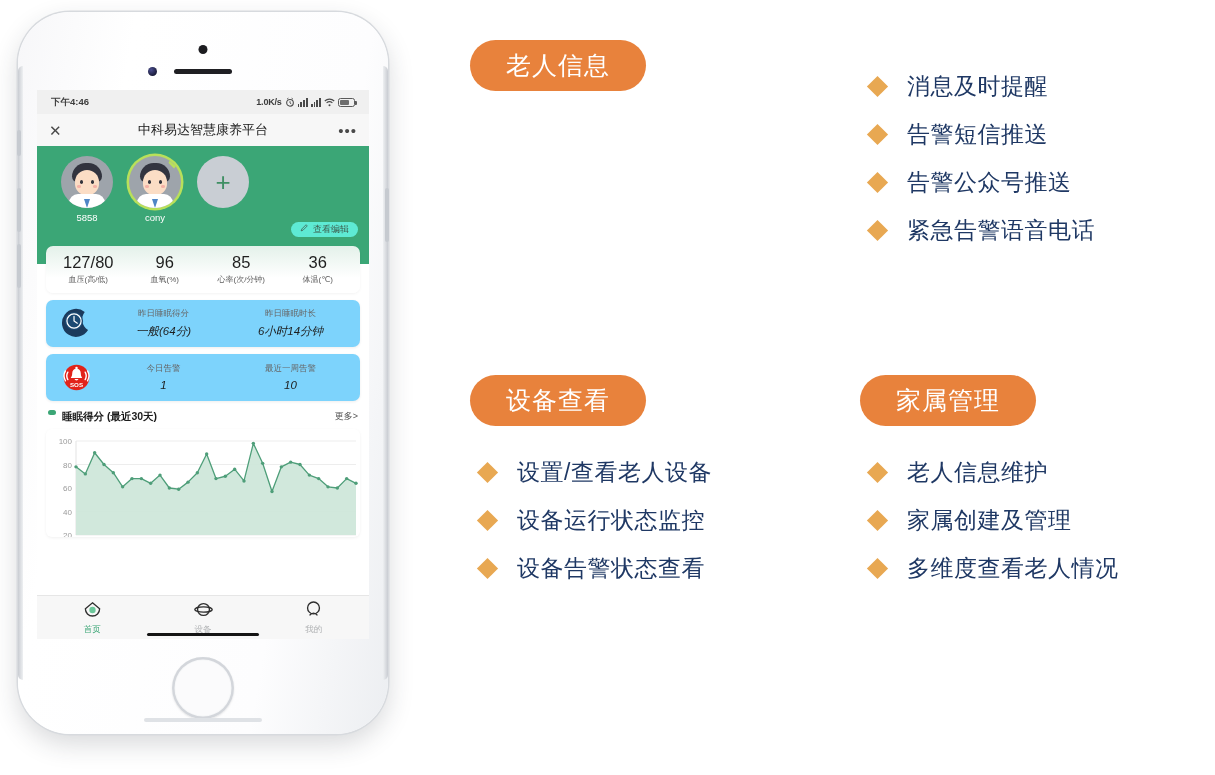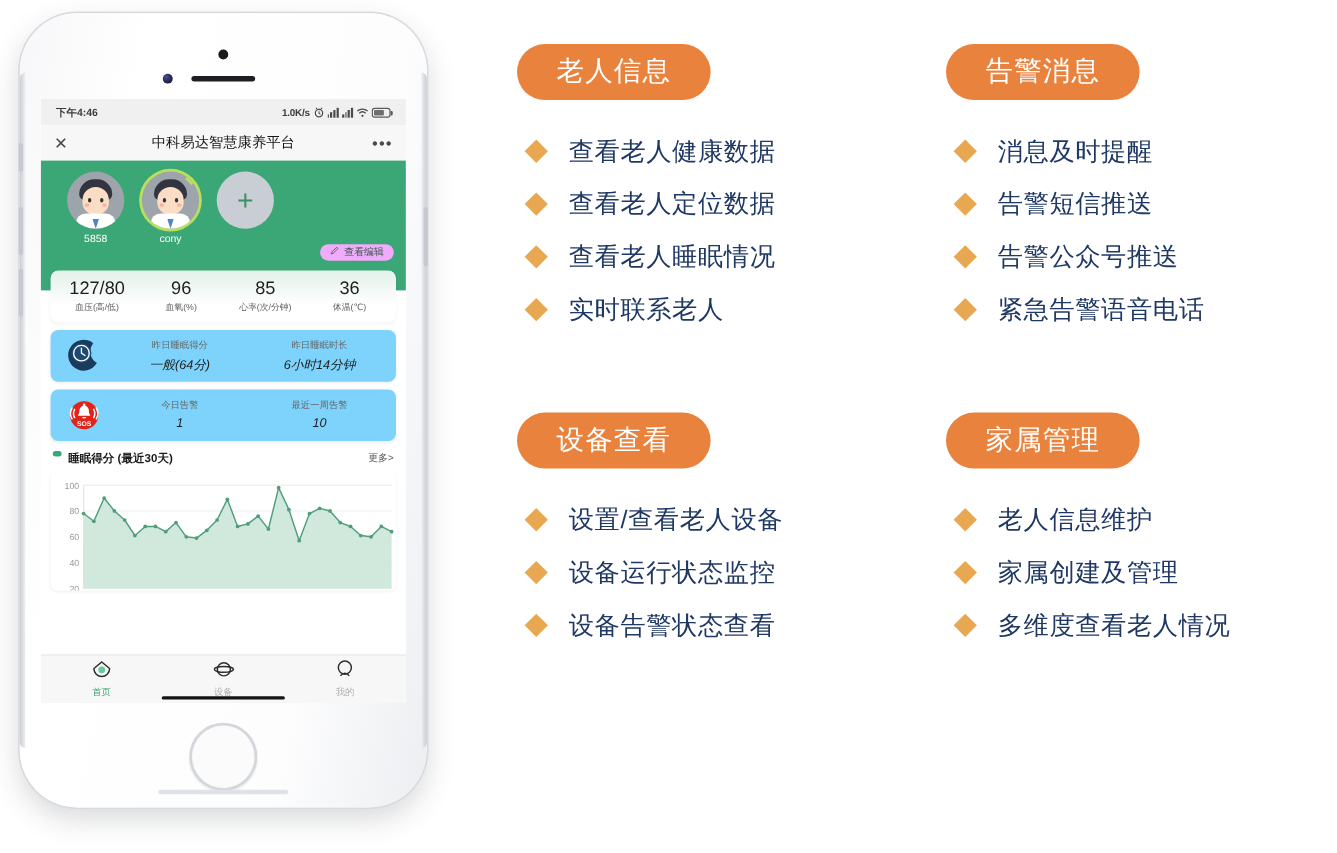--- a/index.html
+++ b/index.html
@@ -135,21 +135,21 @@
     position:absolute; right:-3px; top:-2px; width:16px; height:16px;
   }
   .av-name { font-size: 9.5px; color: #ffffff; margin-top: 4px; font-weight: 500; }
   .av-add {
     width: 52px; height: 52px; border-radius: 50%;
     background: #c9ced4; display:flex; align-items:center; justify-content:center;
     font-size: 26px; color: #3f8f64; line-height: 1; font-weight: 300;
   }
   .view-edit {
     position: absolute; right: 11px; top: 76px;
-    background: #f0abfc; border-radius: 11px;
+    background: #5eead4; border-radius: 11px;
     padding: 1px 9px; font-size: 9px; color: #3d5a4b;
     display: flex; gap: 4px;
   }
 
   
   .vitals {
     position: relative; margin: -18px 9px 0 9px;
     background: linear-gradient(180deg,#e4f1ea 0%, #ffffff 68%);
     border-radius: 7px; padding: 7px 4px 8px 4px;
     display: flex; box-shadow: 0 1px 3px rgba(0,0,0,0.05);
@@ -472,42 +472,23 @@
     </div>
 
     <div class="home-btn"></div>
     <div class="phone-chin-line"></div>
   </div>
 
   <div class="content">
 
     <div class="col col-left blk-top">
       <div class="badge">老人信息</div>
-      <div class="bullets">
-        <div class="bullet">
-          <span class="diamond"></span>
-          <span class="btext">查看老人健康数据</span>
-        </div>
-        <div class="bullet">
-          <span class="diamond"></span>
-          <span class="btext">查看老人定位数据</span>
-        </div>
-        <div class="bullet">
-          <span class="diamond"></span>
-          <span class="btext">查看老人睡眠情况</span>
-        </div>
-        <div class="bullet">
-          <span class="diamond"></span>
-          <span class="btext">实时联系老人</span>
-        </div>
-      </div>
     </div>
 
     <div class="col col-right blk-top">
-      <div class="badge">告警消息</div>
       <div class="bullets">
         <div class="bullet">
           <span class="diamond"></span>
           <span class="btext">消息及时提醒</span>
         </div>
         <div class="bullet">
           <span class="diamond"></span>
           <span class="btext">告警短信推送</span>
         </div>
         <div class="bullet">

